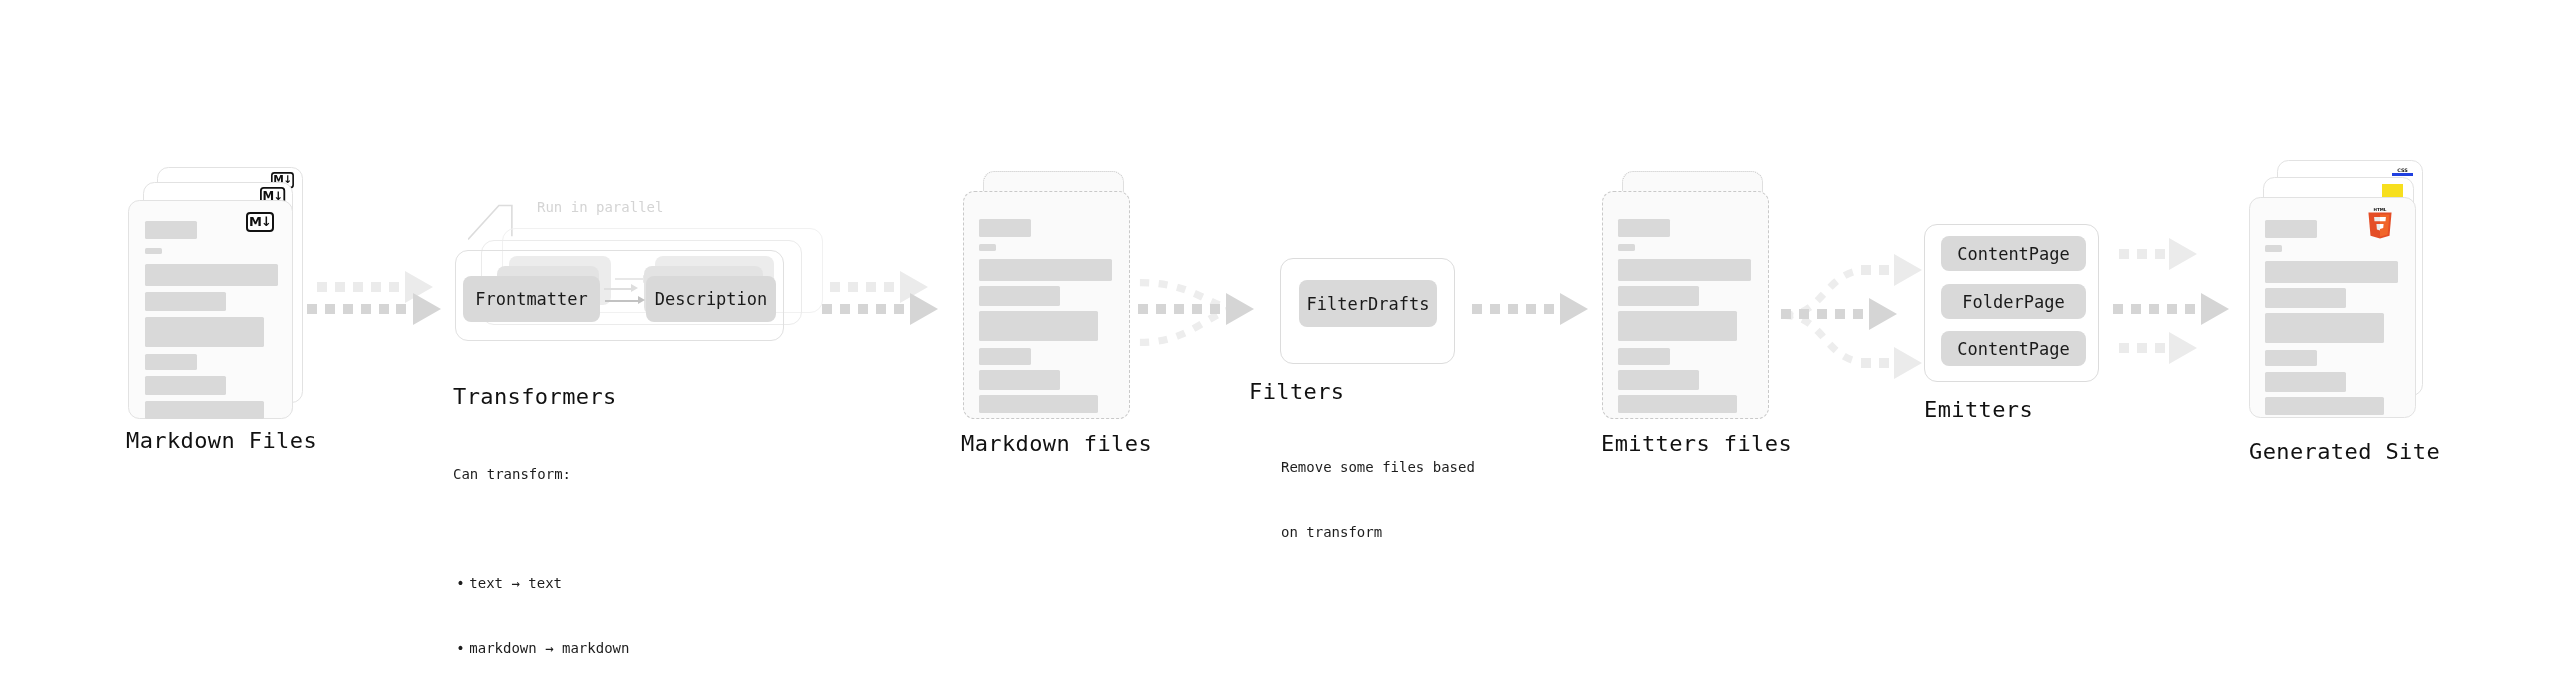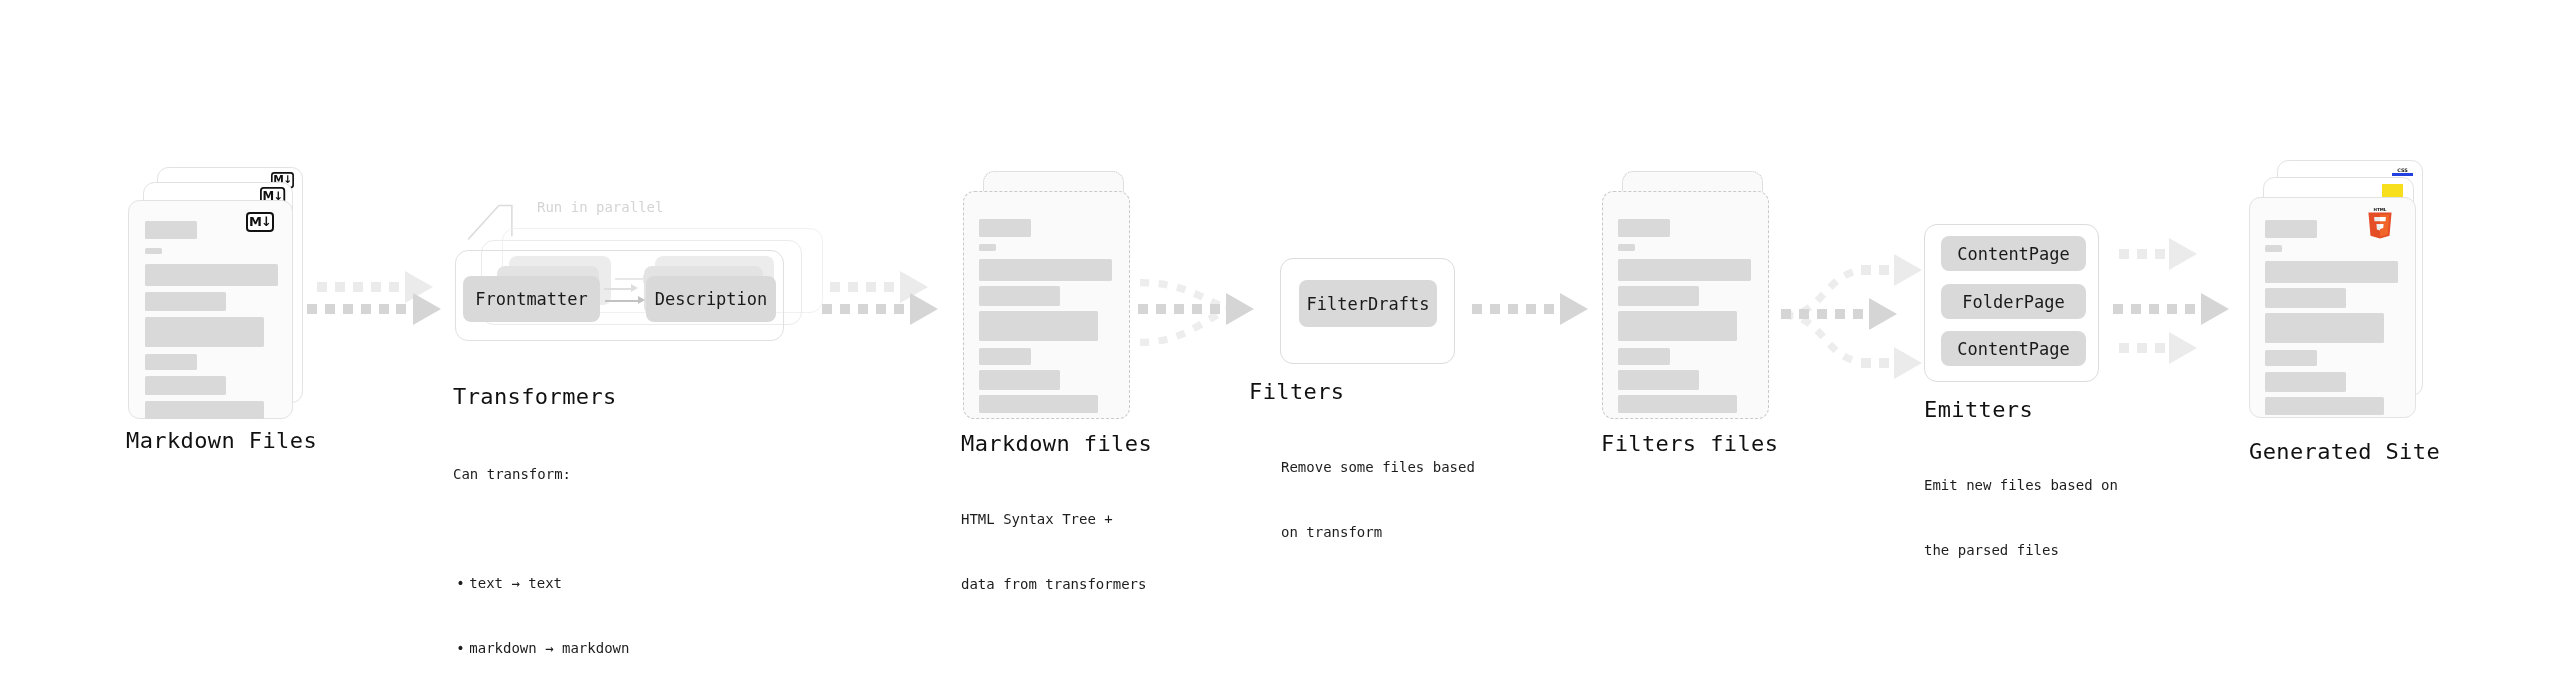--- a/index.html
+++ b/index.html
@@ -255,24 +255,20 @@
       <div class="doc-line" style="left:14.6px;top:67px;width:133px;height:22px;"></div>
       <div class="doc-line" style="left:14.6px;top:94px;width:81px;height:19.5px;"></div>
       <div class="doc-line" style="left:14.6px;top:119px;width:119px;height:30px;"></div>
       <div class="doc-line" style="left:14.6px;top:156px;width:52px;height:16.3px;"></div>
       <div class="doc-line" style="left:14.6px;top:178px;width:81px;height:19.5px;"></div>
       <div class="doc-line" style="left:14.6px;top:203px;width:119px;height:18px;"></div>
     </div>
   </div>
 
   <div class="title" style="left:961px;top:431px;">Markdown files</div>
-  <div class="sub" style="left:961px;top:466px;">
-    <div>HTML Syntax Tree +</div>
-    <div>data from transformers</div>
-  </div>
 
   <svg class="branch-svg" style="left:1138px;top:268px;width:122px;height:89px;" viewBox="0 0 150 110">
     <path d="M2,18 C60,18 80,40 112,50" fill="none" stroke="#ededed" stroke-width="9" stroke-dasharray="11 12" stroke-linecap="butt"></path>
     <path d="M2,92 C60,92 80,62 112,52" fill="none" stroke="#ededed" stroke-width="9" stroke-dasharray="11 12" stroke-linecap="butt"></path>
   </svg>
   <div class="flow" style="left:1138px;top:304px;">
     <div class="dash" style="left:0px;"></div>
       <div class="dash" style="left:18px;"></div>
     <div class="dash" style="left:36px;"></div>
       <div class="dash" style="left:54px;"></div>
@@ -305,21 +301,21 @@
       <div class="doc-line" style="left:14.6px;top:52px;width:17px;height:6.5px;"></div>
       <div class="doc-line" style="left:14.6px;top:67px;width:133px;height:22px;"></div>
       <div class="doc-line" style="left:14.6px;top:94px;width:81px;height:19.5px;"></div>
       <div class="doc-line" style="left:14.6px;top:119px;width:119px;height:30px;"></div>
       <div class="doc-line" style="left:14.6px;top:156px;width:52px;height:16.3px;"></div>
       <div class="doc-line" style="left:14.6px;top:178px;width:81px;height:19.5px;"></div>
       <div class="doc-line" style="left:14.6px;top:203px;width:119px;height:18px;"></div>
     </div>
   </div>
 
-  <div class="title" style="left:1601px;top:431px;">Filters files</div>
+  <div class="title" style="left:1601px;top:431px;">Emitters files</div>
 
   <svg class="branch-svg" style="left:1780px;top:244px;width:142px;height:142px;" viewBox="0 0 175 175">
     <path d="M5,88 C55,88 55,32 108,32" fill="none" stroke="#ededed" stroke-width="9" stroke-dasharray="11 12" stroke-linecap="butt"></path>
     <path d="M5,88 C55,88 55,146 108,146" fill="none" stroke="#ededed" stroke-width="9" stroke-dasharray="11 12" stroke-linecap="butt"></path>
   </svg>
   <div class="flow lite" style="left:1861px;top:265px;">
     <div class="dash" style="left:0px;"></div>
       <div class="dash" style="left:18px;"></div>
     <div class="head" style="left:32.5px;"></div>
   </div>
@@ -336,24 +332,20 @@
       <div class="dash" style="left:18px;"></div>
     <div class="head" style="left:32.5px;"></div>
   </div>
 
   <div class="groupbox solid" style="left:1924px;top:224px;width:175px;height:158px;"></div>
   <div class="pill" style="left:1941px;top:236px;width:145px;height:35px;">ContentPage</div>
   <div class="pill" style="left:1941px;top:284px;width:145px;height:35px;">FolderPage</div>
   <div class="pill" style="left:1941px;top:331px;width:145px;height:35px;">ContentPage</div>
 
   <div class="title" style="left:1924px;top:397px;">Emitters</div>
-  <div class="sub" style="left:1924px;top:432px;">
-    <div>Emit new files based on</div>
-    <div>the parsed files</div>
-  </div>
 
   <div class="flow lite" style="left:2119px;top:249px;">
     <div class="dash" style="left:0px;"></div>
       <div class="dash" style="left:18px;"></div>
     <div class="dash" style="left:36px;"></div>
     <div class="head" style="left:50px;"></div>
   </div>
   <div class="flow" style="left:2113px;top:304px;">
     <div class="dash" style="left:0px;"></div>
       <div class="dash" style="left:18px;"></div>

